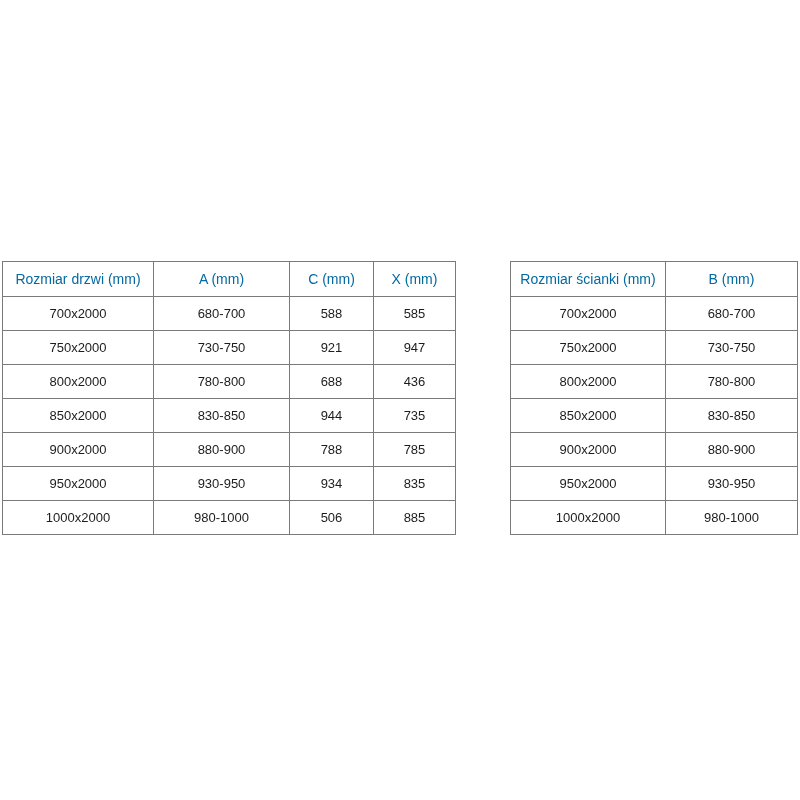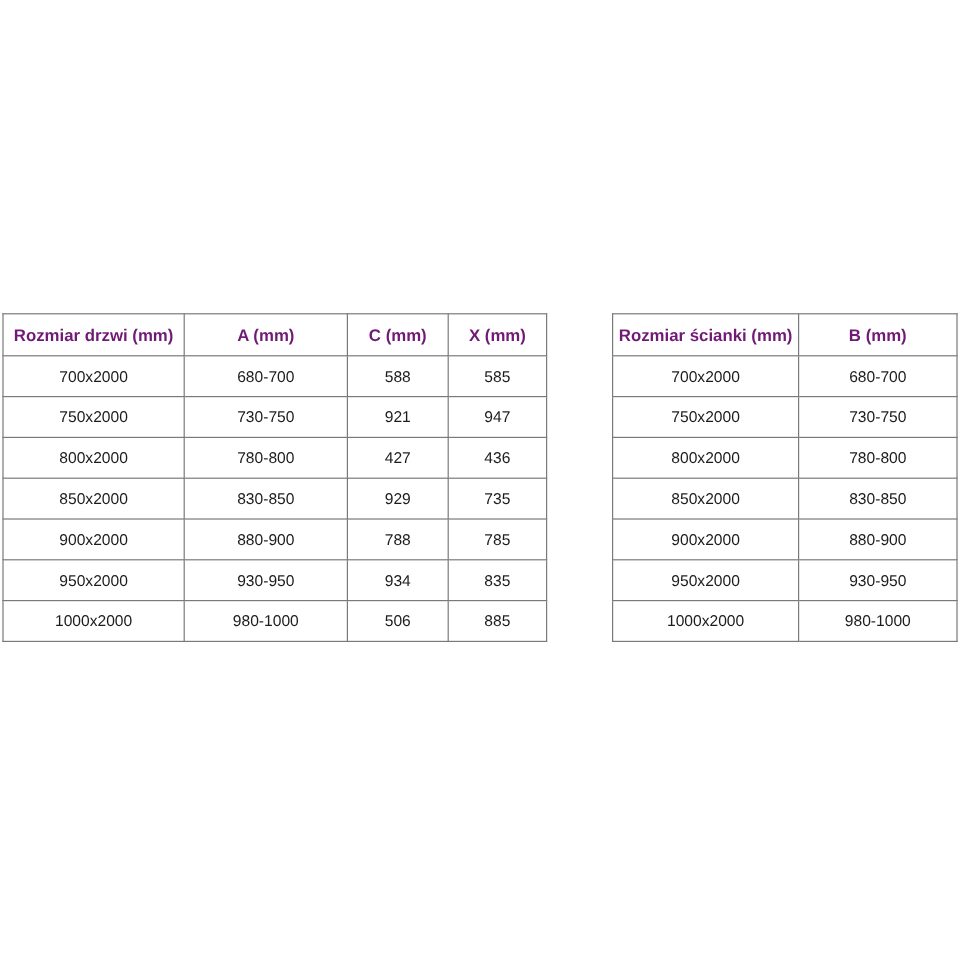--- a/index.html
+++ b/index.html
@@ -24,23 +24,23 @@
   table.spec-table td {
     border: 1px solid #7a7a7a;
     text-align: center;
     vertical-align: middle;
     padding: 0;
     overflow: hidden;
     white-space: nowrap;
   }
   table.spec-table th {
     font-size: 14px;
-    font-weight: bold;
+    font-weight: normal;
     height: 34px;
-    color: #701a75;
+    color: #0369a1;
   }
   table.spec-table td {
     font-size: 13px;
     font-weight: normal;
     height: 33px;
     color: #1c1c1c;
   }
   #door-table {
     left: 2px;
     top: 261px;
@@ -79,27 +79,27 @@
     </tr>
     <tr>
       <td>750x2000</td>
       <td>730-750</td>
       <td>921</td>
       <td>947</td>
     </tr>
     <tr>
       <td>800x2000</td>
       <td>780-800</td>
-      <td>427</td>
+      <td>688</td>
       <td>436</td>
     </tr>
     <tr>
       <td>850x2000</td>
       <td>830-850</td>
-      <td>929</td>
+      <td>944</td>
       <td>735</td>
     </tr>
     <tr>
       <td>900x2000</td>
       <td>880-900</td>
       <td>788</td>
       <td>785</td>
     </tr>
     <tr>
       <td>950x2000</td>

